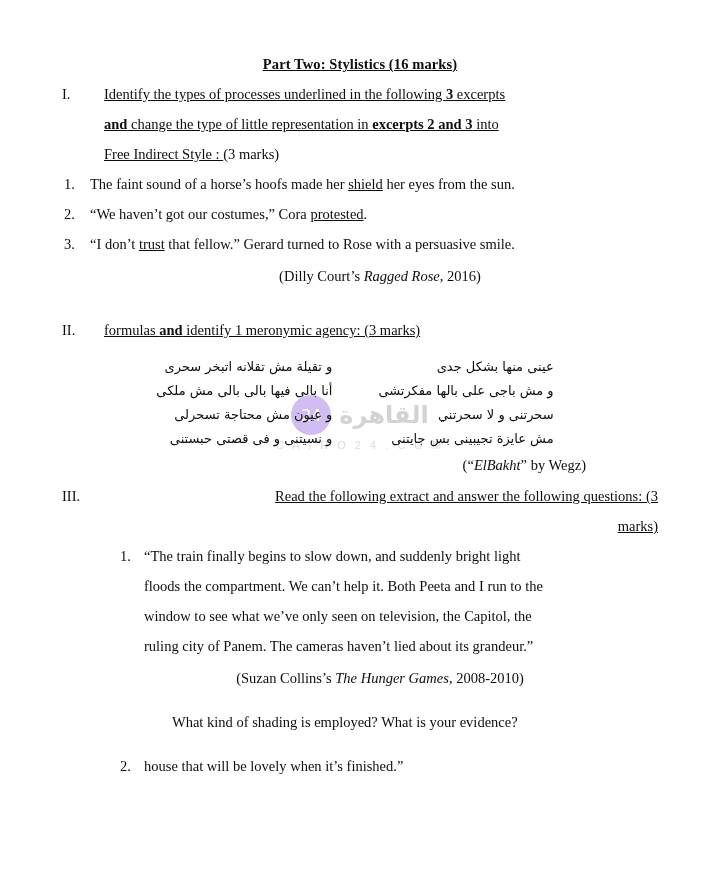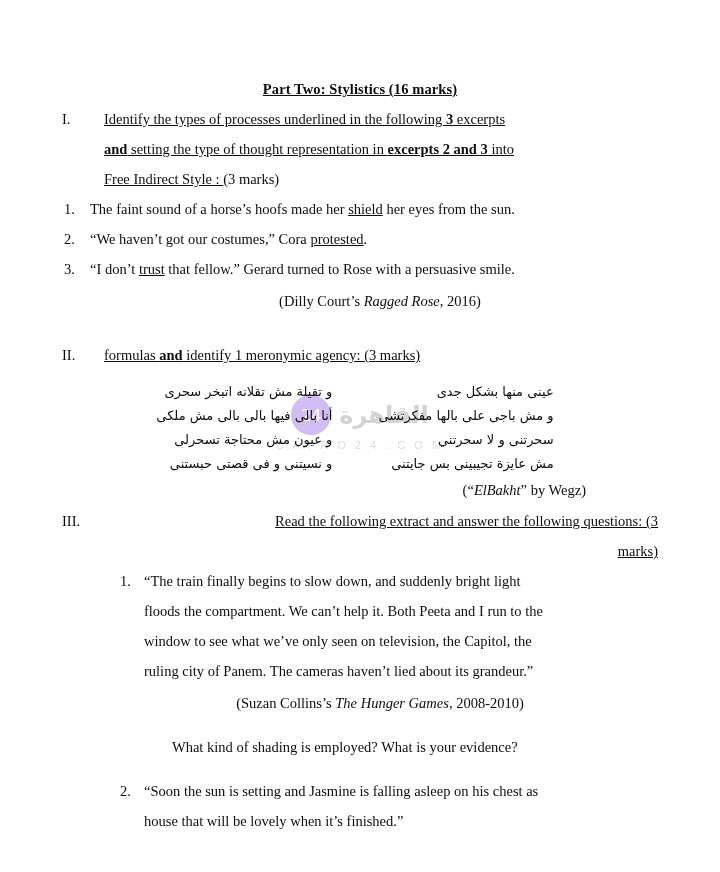--- a/index.html
+++ b/index.html
@@ -21,21 +21,21 @@
     height: 872px;
     padding: 0;
     box-sizing: border-box;
   }
   .content {
     position: absolute;
     left: 0;
     top: 0;
     width: 720px;
     height: 872px;
-    padding: 73px 62px 20px 62px;
+    padding: 48px 62px 20px 62px;
     box-sizing: border-box;
     z-index: 2;
   }
   .title {
     text-align: center;
     font-weight: bold;
     text-decoration: underline;
     font-size: 14.5px;
     margin: 8px 0 6px 0;
     letter-spacing: 0.1px;
@@ -189,21 +189,21 @@
 
     <div class="title">Part Two: Stylistics (16 marks)</div>
 
     <div class="qblock">
       <div class="roman">I.</div>
       <div class="qbody">
         <div>
           <span class="u">Identify the types of processes underlined in the following </span><span class="u b">3</span><span class="u"> excerpts</span>
         </div>
         <div>
-          <span class="u b">and</span><span class="u"> setting the type of thought representation in </span><span class="u b">excerpts 2 and 3</span><span class="u"> into</span>
+          <span class="u b">and</span><span class="u"> change the type of little representation in </span><span class="u b">excerpts 2 and 3</span><span class="u"> into</span>
         </div>
         <div>
           <span class="u">Free Indirect Style : </span><span class="nou">(3 marks)</span>
         </div>
       </div>
     </div>
 
     <div class="numitem">
       <div class="num">1.</div>
       <div class="txt"><span>The faint sound of a horse’s hoofs made her </span><span class="u">shield</span><span> her eyes from the sun.</span></div>
@@ -280,20 +280,19 @@
     <div class="gap-sm"></div>
 
     <div class="para-indent">What kind of shading is employed? What is your evidence?</div>
 
     <div class="gap-sm"></div>
 
     <div class="sub-list">
       <div class="sub-item">
         <div class="num">2.</div>
         <div class="txt">
-          <div>“Soon the sun is setting and Jasmine is falling asleep on his chest as</div>
           <div>house that will be lovely when it’s finished.”</div>
         </div>
       </div>
     </div>
 
   </div>
 </div>
 
 </body></html>

